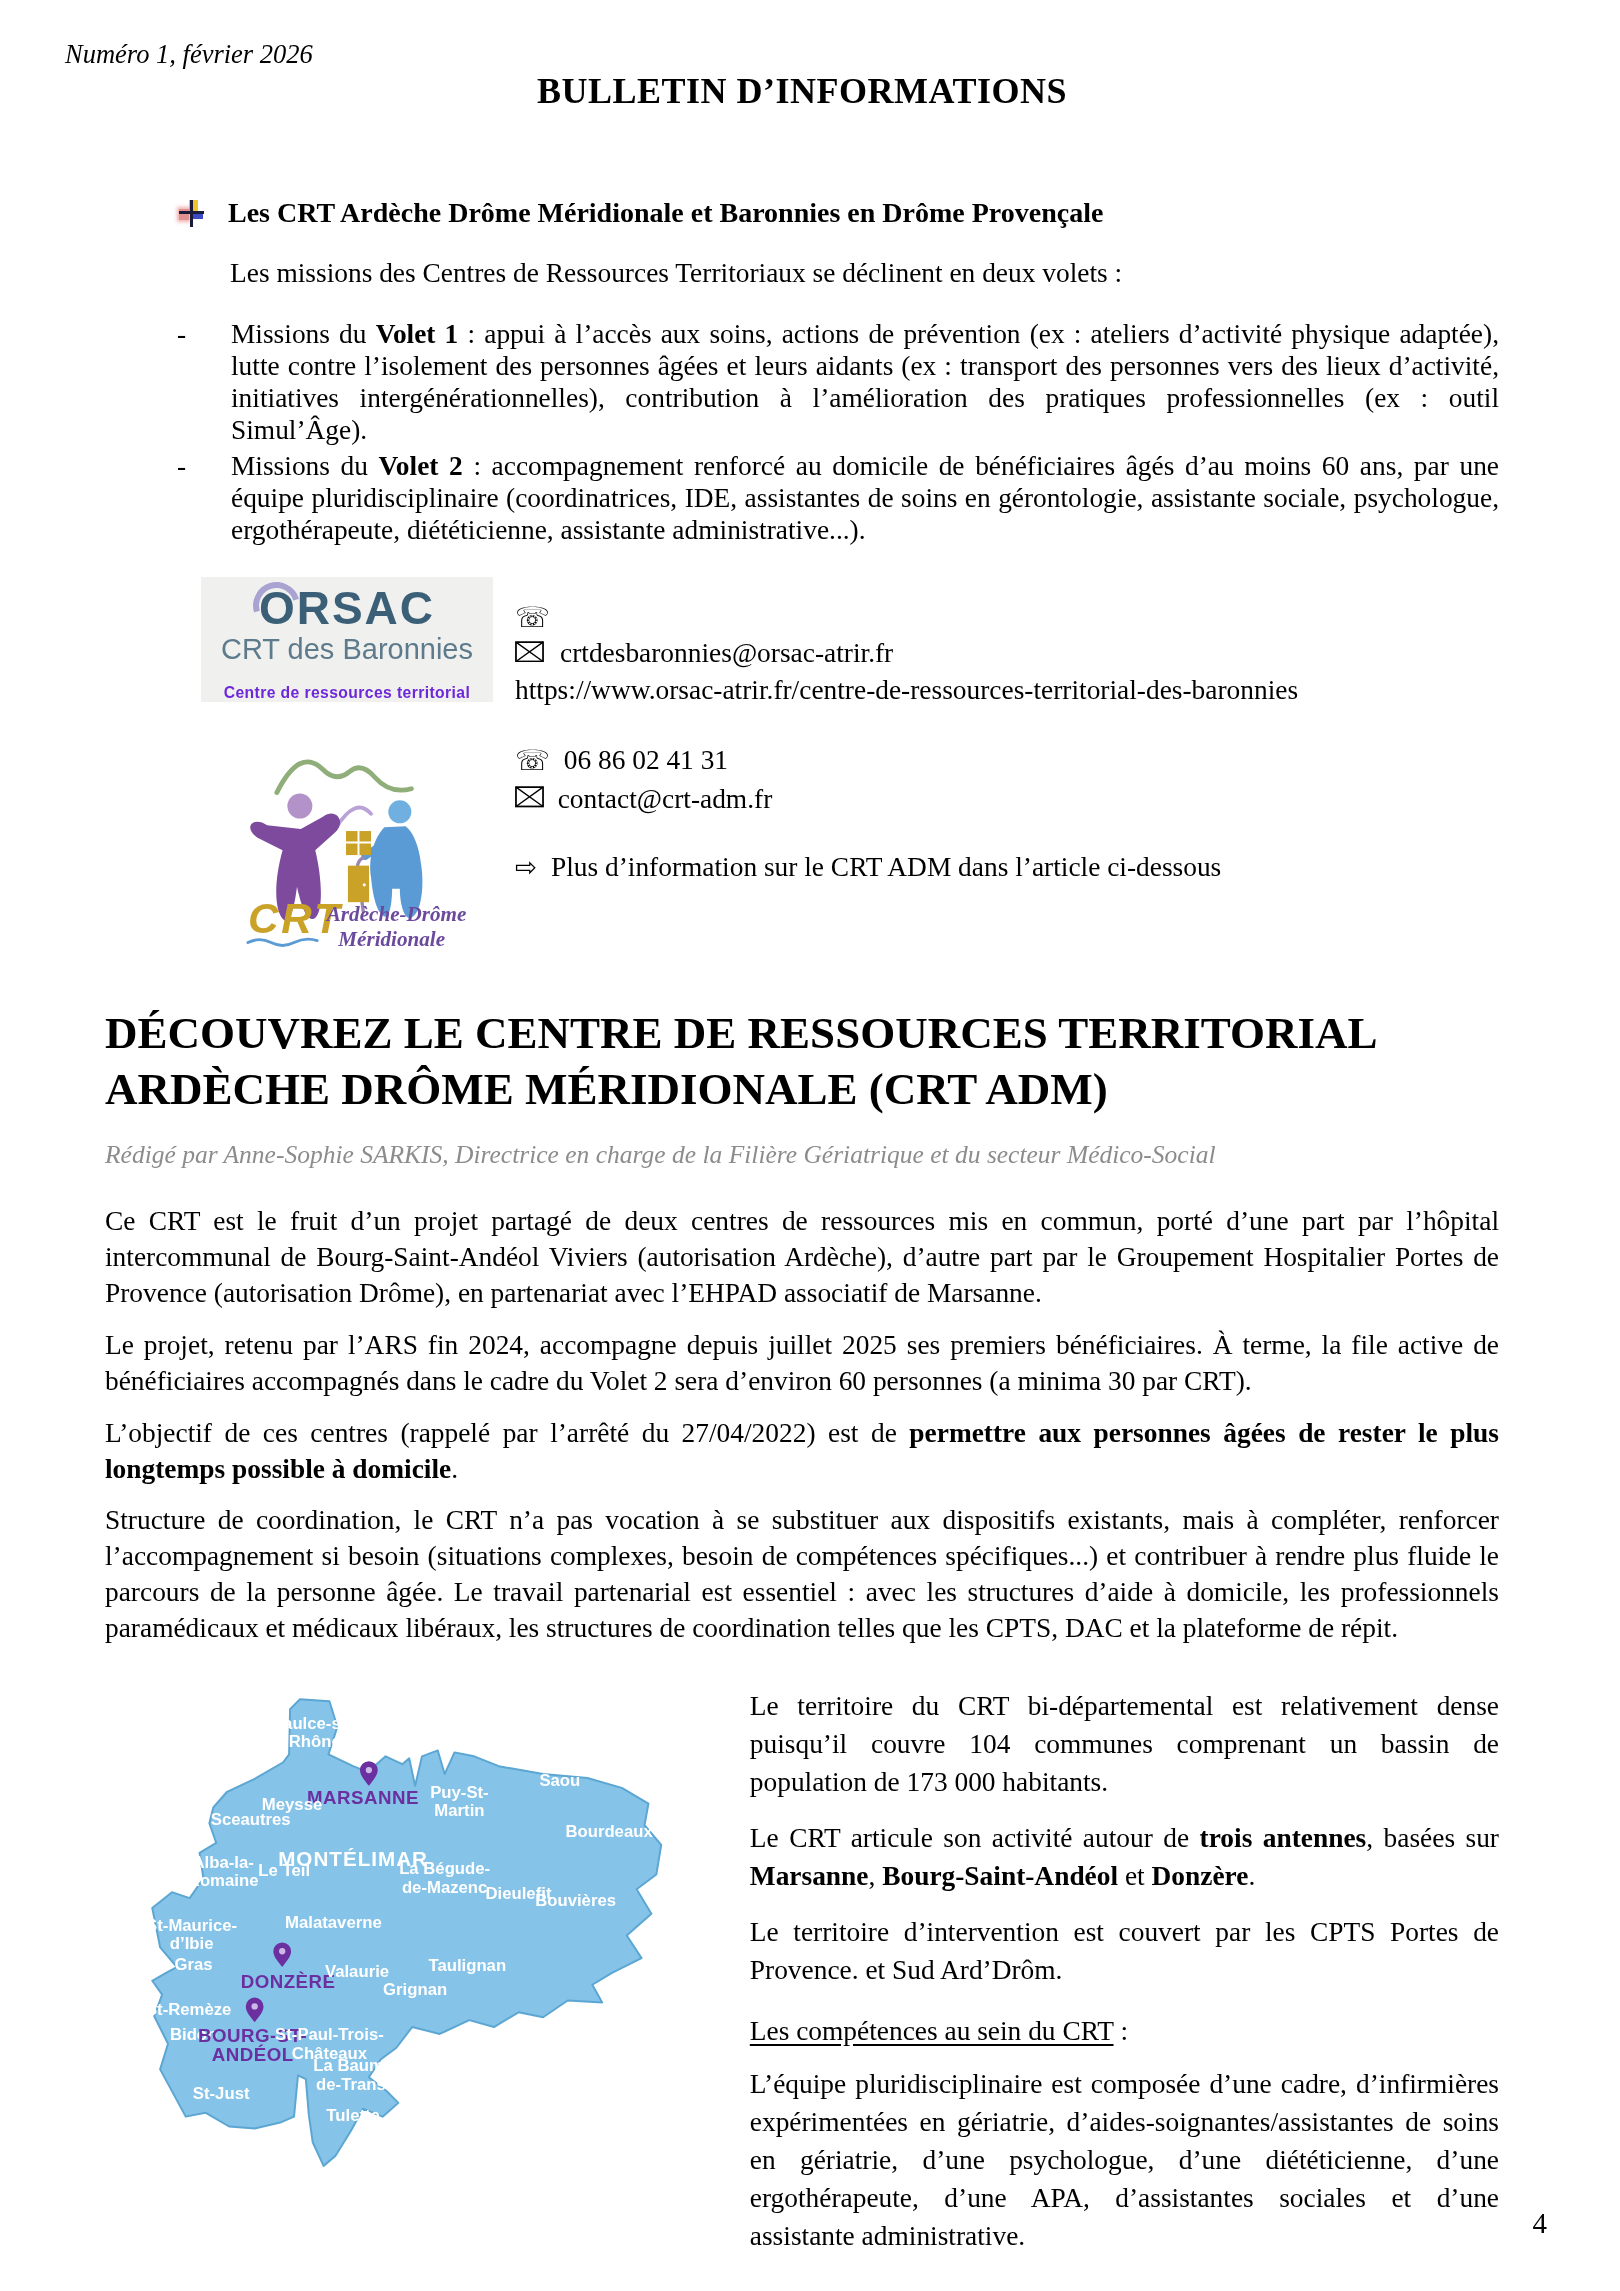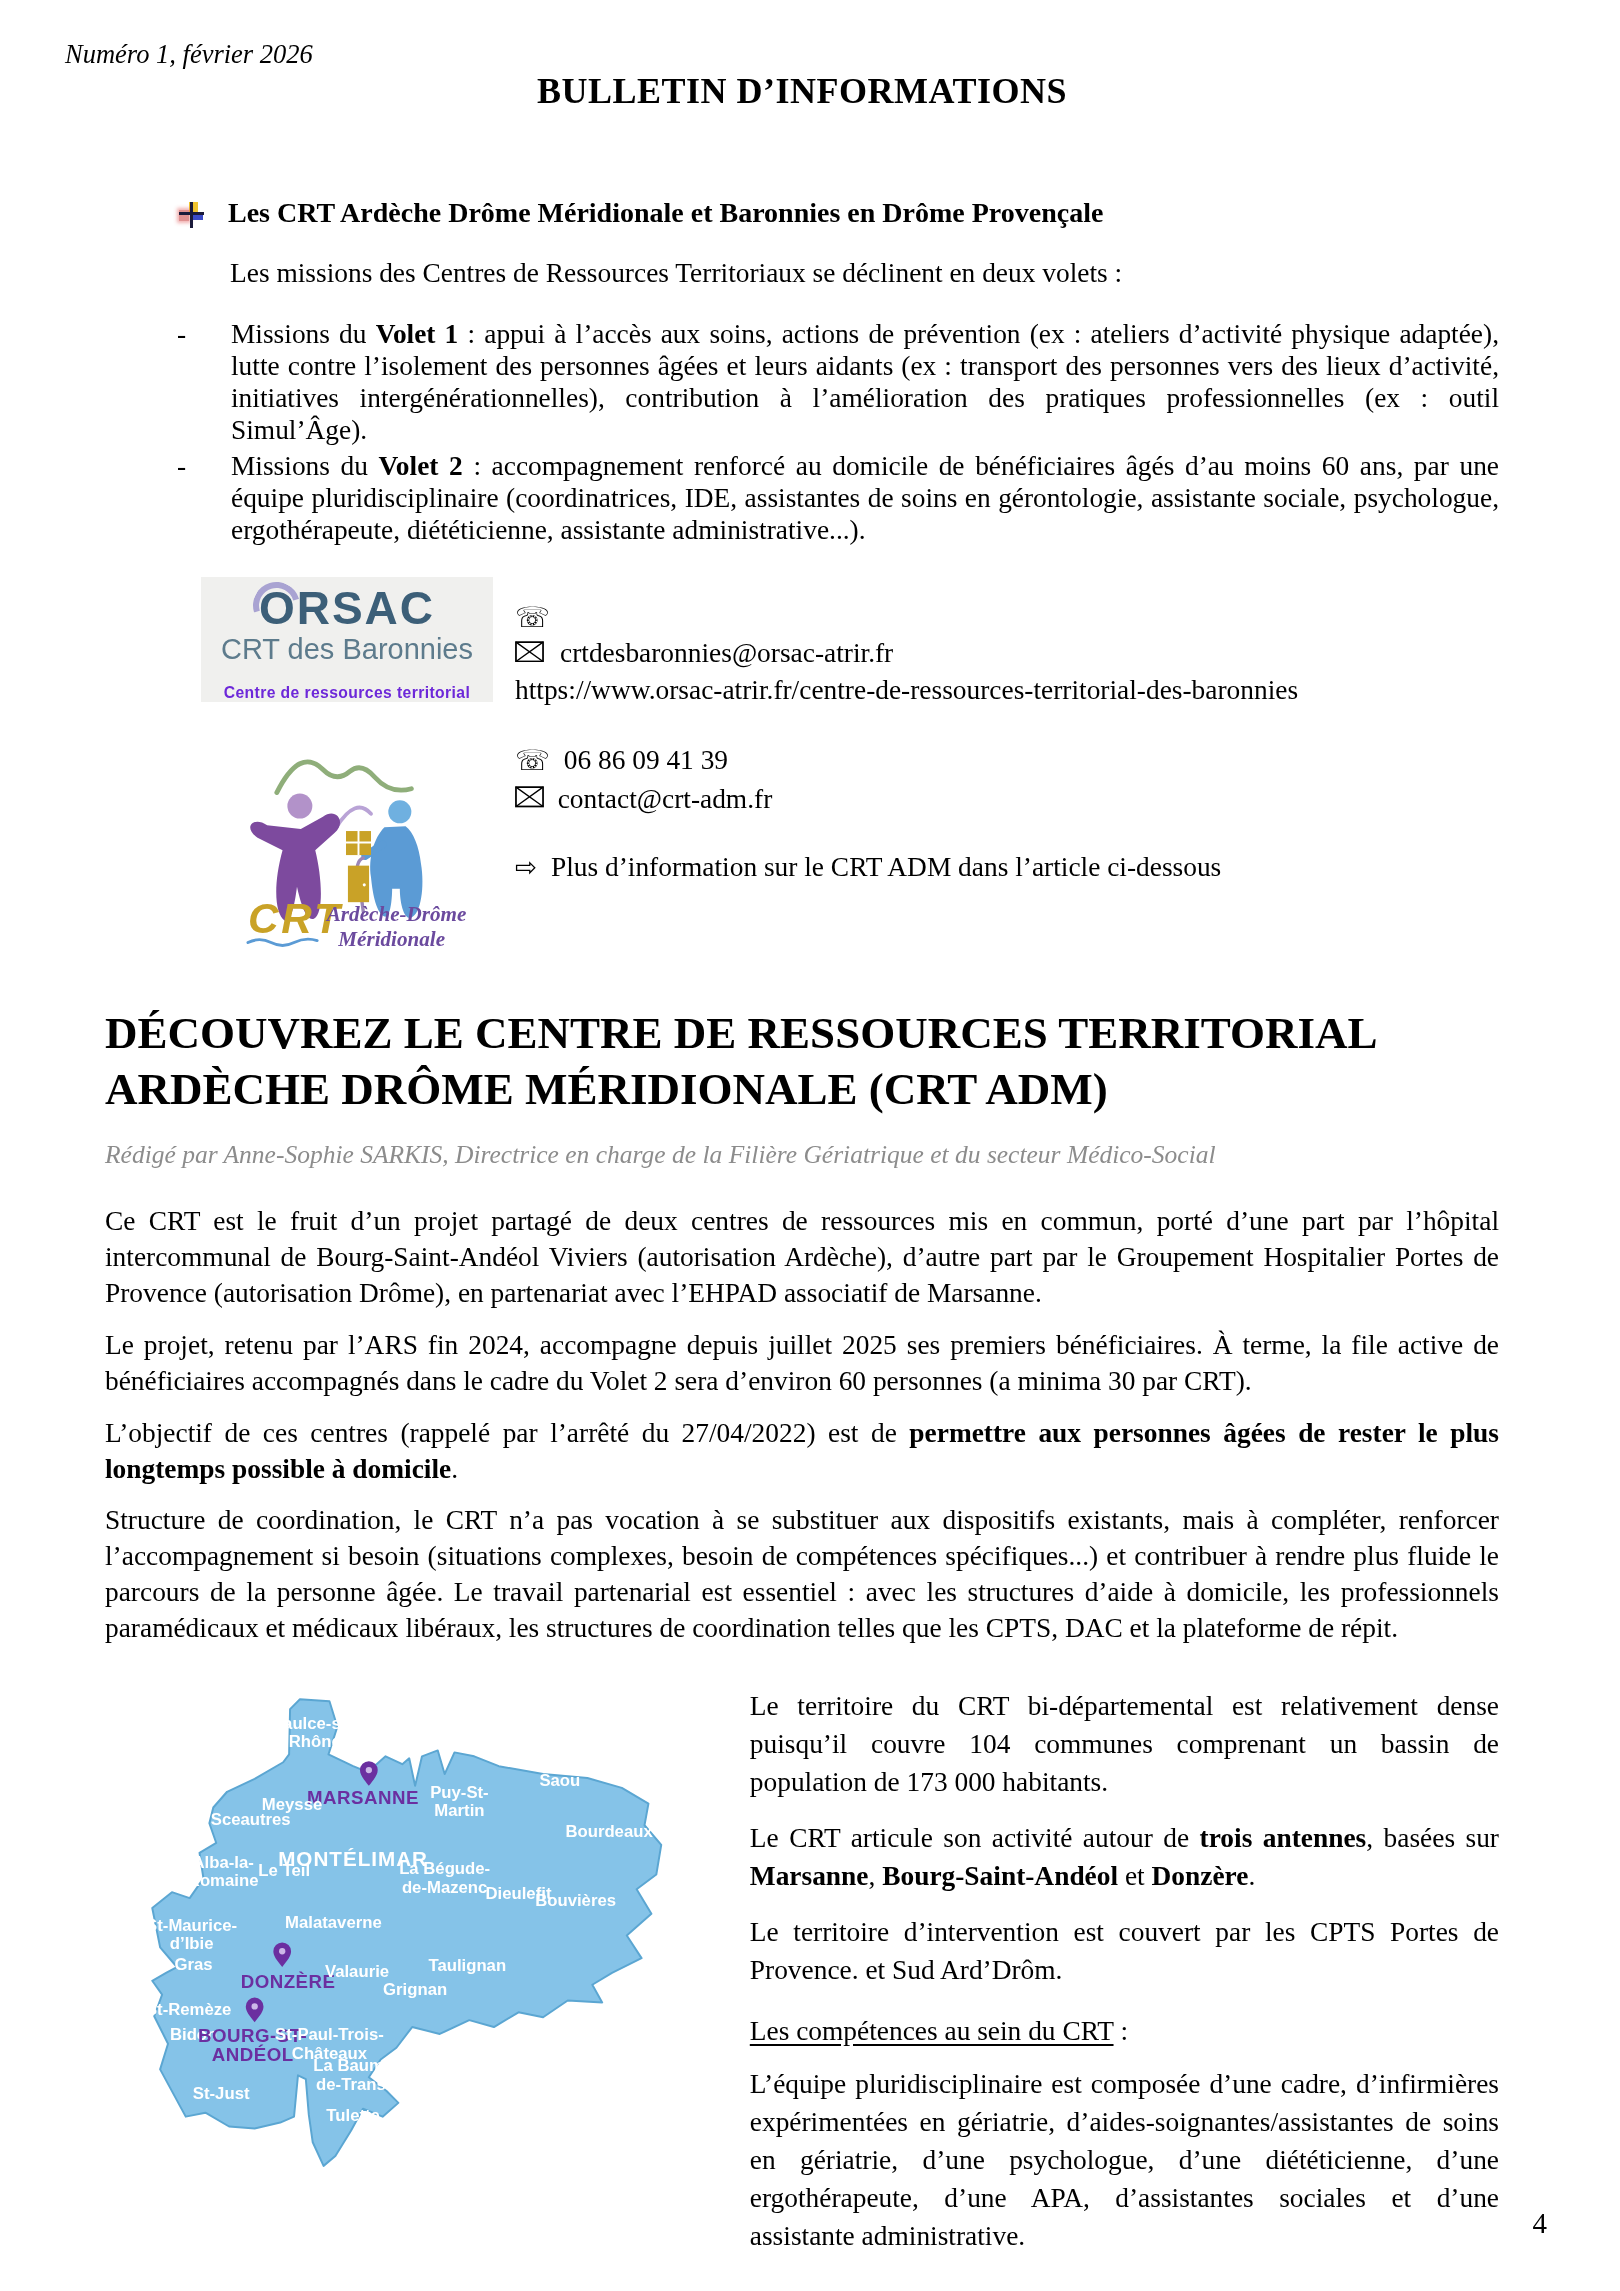--- a/index.html
+++ b/index.html
@@ -3,21 +3,21 @@
 <meta charset="utf-8">
 <style>
   html,body{margin:0;padding:0;background:#fff;}
   body{width:1620px;height:2292px;font-family:"Liberation Serif",serif;color:#000;}
   .page{position:relative;width:1604px;height:2292px;overflow:hidden;background:#fff;}
   .content{padding:39px 105px 0 105px;}
 
   .issue{font-style:italic;font-size:26.5px;margin-left:-40px;}
   .doc-title{text-align:center;font-weight:bold;font-size:36px;margin-top:0px;letter-spacing:0.5px;}
 
-  .crt-head{margin-top:84px;margin-left:74px;display:flex;align-items:flex-end;gap:23.5px;}
+  .crt-head{margin-top:84px;margin-left:74px;display:flex;align-items:center;gap:23.5px;}
   .word-bullet{width:25.5px;height:27.4px;position:relative;flex:none;margin-top:2.9px;}
   .wb-y{position:absolute;left:9.8px;top:0;width:8.8px;height:12.7px;background:#f0c430;}
   .wb-r{position:absolute;left:0;top:8.8px;width:9.8px;height:10.8px;background:#e09090;box-shadow:0 0 3.9px 2px rgba(224,80,80,.45);}
   .wb-b{position:absolute;left:12.7px;top:11.8px;width:11.8px;height:6.9px;background:#3b4bc8;}
   .wb-v{position:absolute;left:10.8px;top:0;width:2.9px;height:26.5px;background:#1a1a3a;}
   .wb-h{position:absolute;left:0;top:10.8px;width:24.5px;height:2.9px;background:#1a1a3a;}
   .crt-head-text{font-weight:bold;font-size:28px;line-height:33px;}
 
   .intro{margin-left:125px;margin-top:29px;font-size:27.4px;}
 
@@ -144,21 +144,21 @@
               </svg>
           </span>
           <span>crtdesbaronnies@orsac-atrir.fr</span>
         </div>
         <div class="c-row row-url">
           <span>https://www.orsac-atrir.fr/centre-de-ressources-territorial-des-baronnies</span>
         </div>
 
         <div class="c-row row-phone2">
           <span class="phone-glyph">☏</span>
-          <span>06 86 09 41 39</span>
+          <span>06 86 02 41 31</span>
         </div>
         <div class="c-row row-email2">
           <span class="env-icon">
             <svg width="29" height="21.6" viewBox="0 0 30 22">
                 <rect x="1" y="1" width="28" height="20" fill="none" stroke="#000" stroke-width="1.8"></rect>
                 <path d="M1,1 L29,21 M29,1 L1,21" stroke="#000" stroke-width="1.4"></path>
               </svg>
           </span>
           <span>contact@crt-adm.fr</span>
         </div>

